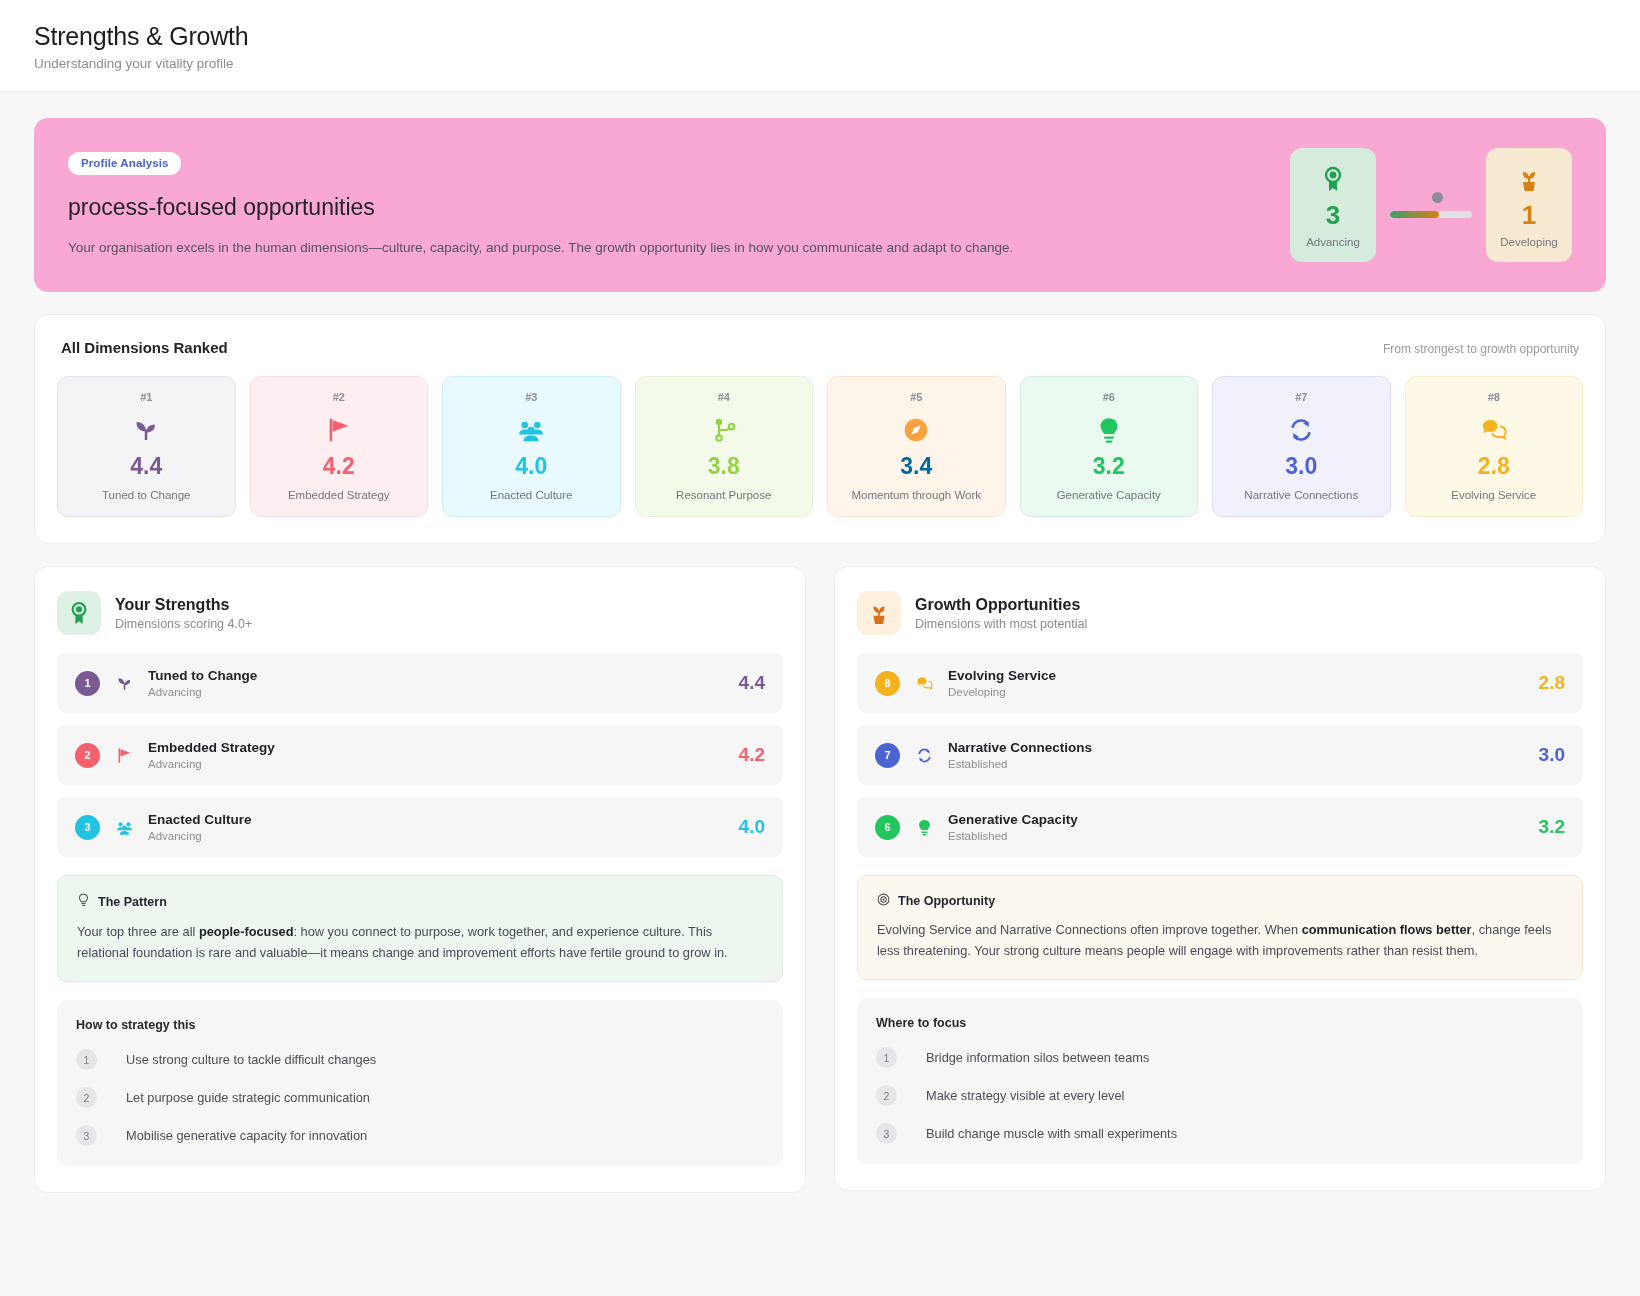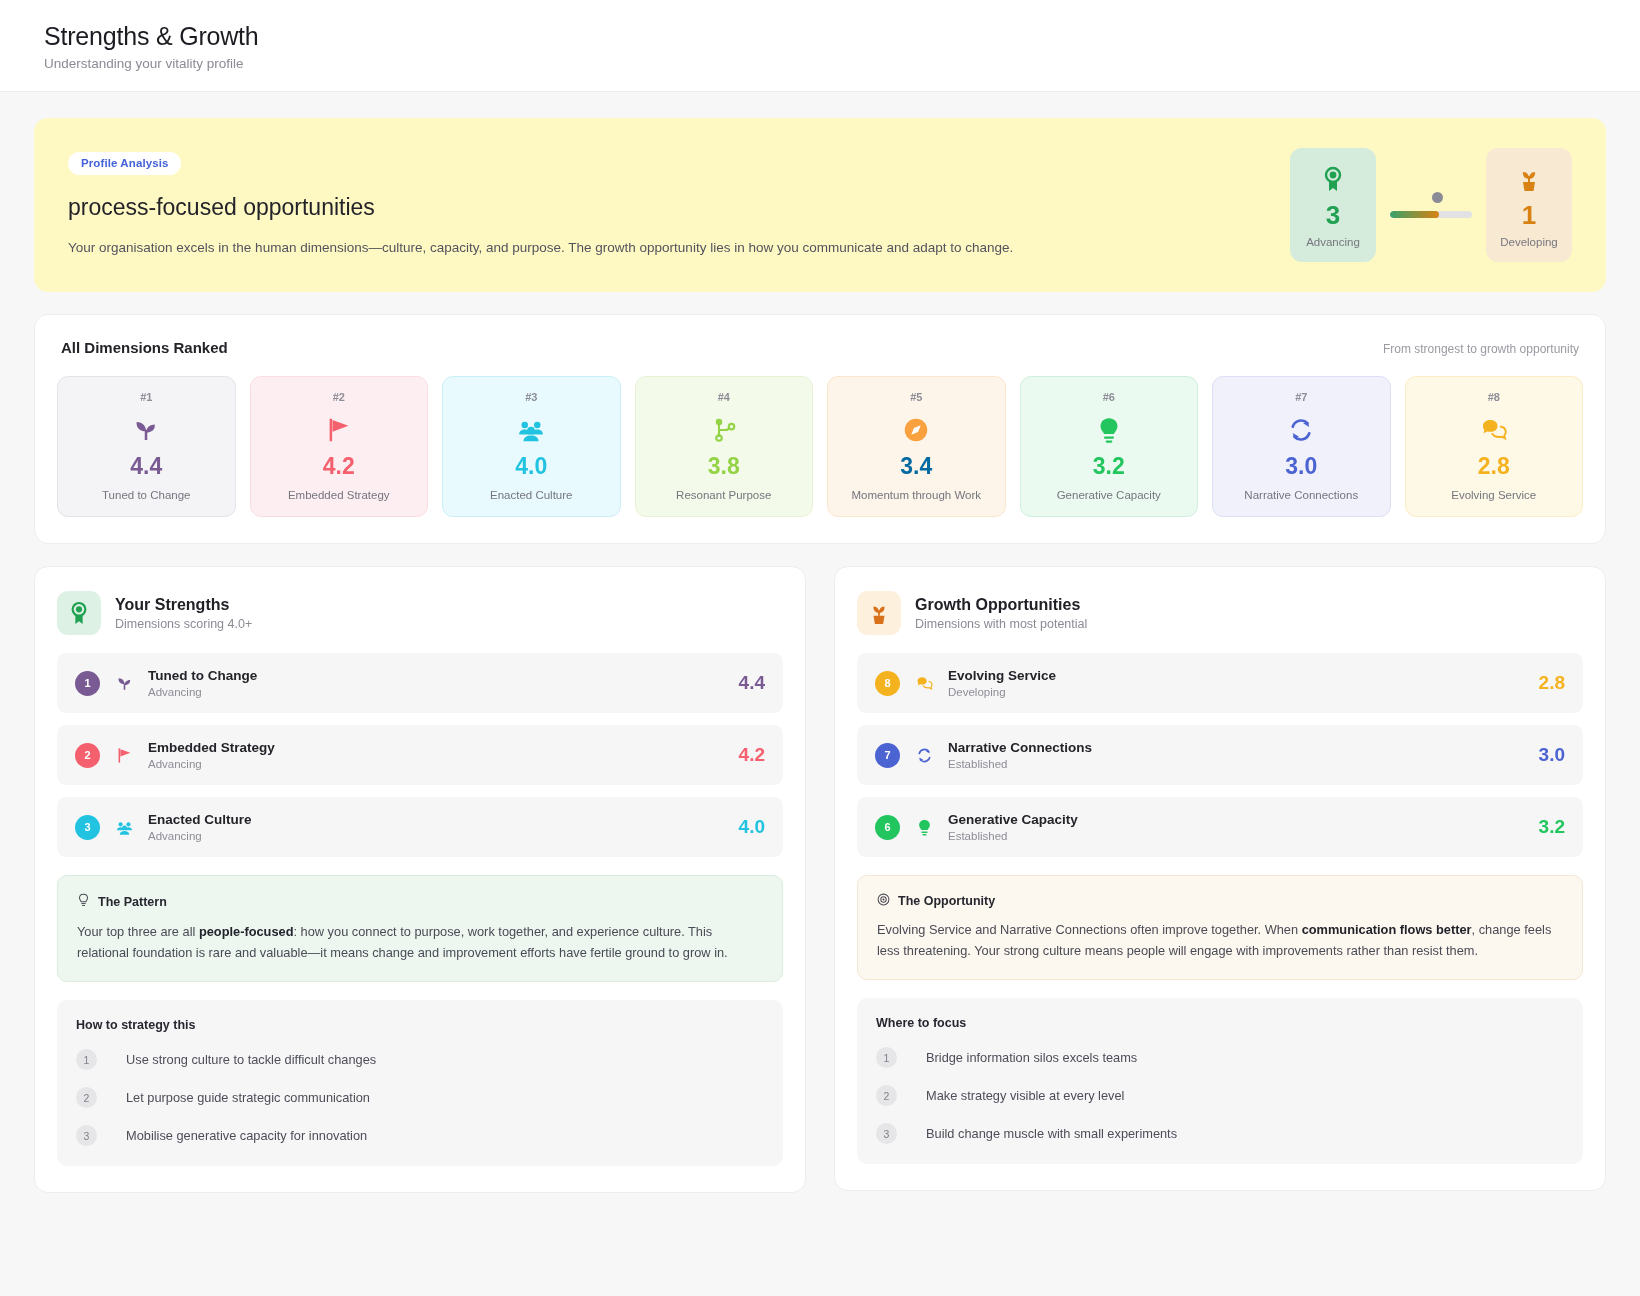--- a/index.html
+++ b/index.html
@@ -8,40 +8,40 @@
     background: #f7f7f8;
     font-family: "Liberation Sans", sans-serif;
     color: #2b2b33;
     -webkit-font-smoothing: antialiased;
   }
 
   
   .page-header {
     background: #ffffff;
     border-bottom: 1px solid #ececef;
-    padding: 22px 34px 20px 44px;
+    padding: 22px 34px 20px 34px;
   }
   .page-title {
     font-size: 25px;
     font-weight: 400;
     letter-spacing: -0.2px;
     color: #1c1c22;
   }
   .page-subtitle {
     margin-top: 5px;
     font-size: 13.5px;
     color: #8b8b96;
   }
 
   .page-body { padding: 0 34px 34px 34px; }
 
   
   .hero {
     margin-top: 26px;
-    background: #fef9c3;
+    background: #f9a8d4;
     border-radius: 14px;
     padding: 30px 34px 30px 34px;
     display: flex;
     align-items: center;
     gap: 24px;
   }
   .hero-left { flex: 1 1 auto; min-width: 0; }
   .pill {
     display: inline-block;
     background: #ffffff;
@@ -522,21 +522,21 @@
         <div class="callout-body">
           <span>Evolving Service and Narrative Connections often improve together. When </span><b>communication flows better</b><span>, change feels less threatening. Your strong culture means people will engage with improvements rather than resist them.</span>
         </div>
       </div>
 
       <div class="actions">
         <h4>Where to focus</h4>
         <div id="growth-actions">
             <div class="action-item">
               <div class="action-num">1</div>
-              <div class="action-text">Bridge information silos excels teams</div>
+              <div class="action-text">Bridge information silos between teams</div>
             </div>
             <div class="action-item">
               <div class="action-num">2</div>
               <div class="action-text">Make strategy visible at every level</div>
             </div>
             <div class="action-item">
               <div class="action-num">3</div>
               <div class="action-text">Build change muscle with small experiments</div>
             </div>
           </div>

